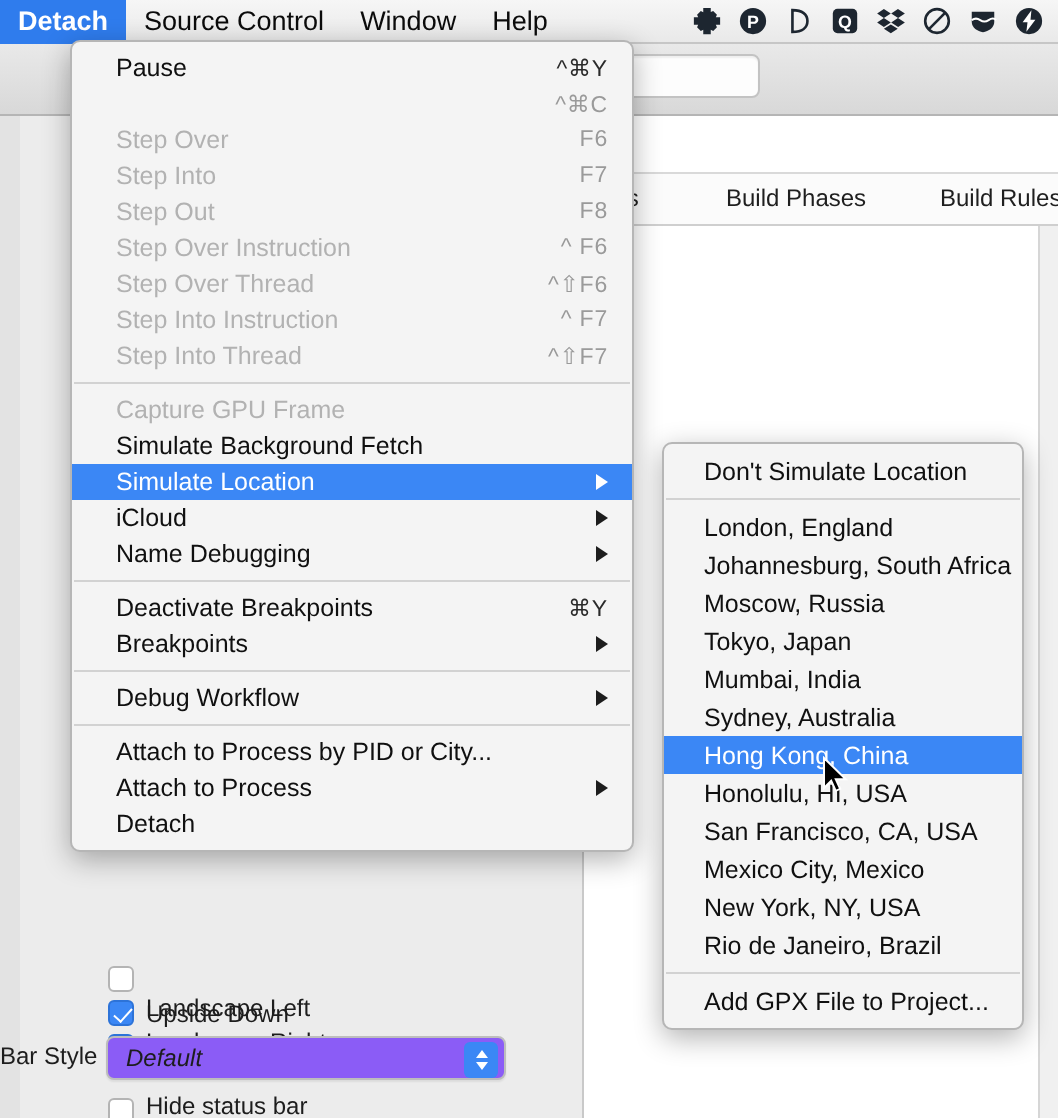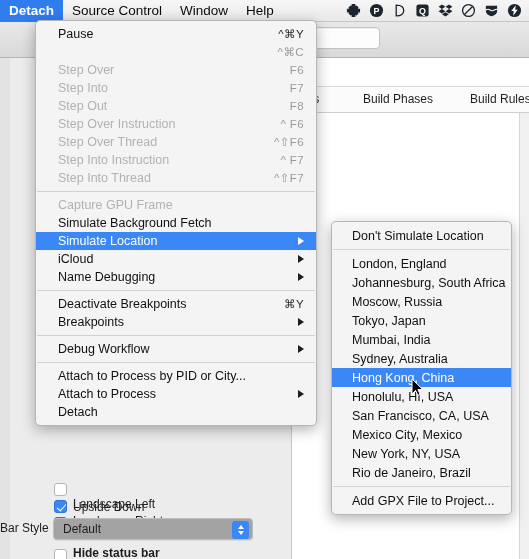--- a/index.html
+++ b/index.html
@@ -62,23 +62,23 @@
     border:1px solid #b4b4b4; background:#fff;
   }
   .cbx.on {
     background:#3b87f5; border-color:#2d73d8;
   }
   .cbx.on::after {
     content:""; position:absolute; left:4px; top:1px; width:4px; height:8px;
     border:solid #fff; border-width:0 1.8px 1.8px 0; transform:rotate(42deg);
   }
   .popup-box {
-    position:absolute; background:#a3a3a3; border:1px solid #bdbdbd; border-radius:4px;
+    position:absolute; background:#8b5cf6; border:1px solid #bdbdbd; border-radius:4px;
     box-shadow: 0 1px 1px rgba(0,0,0,.07);
-    font-size:12px; color:#1d1d1d;
+    font-size:12px; color:#1d1d1d;font-style:italic;
   }
   .popup-box .lbl { position:absolute; left:9px; top:3px; }
   .popup-arrows {
     position:absolute; right:3px; top:2px; width:17px; height:18px;
     background:#3b87f5; border-radius:3px;
   }
   .popup-arrows::before, .popup-arrows::after {
     content:""; position:absolute; left:50%; transform:translateX(-50%);
     border-left:3.5px solid transparent; border-right:3.5px solid transparent;
   }
@@ -168,21 +168,21 @@
     <div class="cbx on" style="left:54px; top:517px;"></div>
     <div class="insp-row" style="left:73px; top:514px;">Landscape Right</div>
 
     <div class="insp-row" style="left:0px; top:521px;">Bar Style</div>
     <div class="popup-box" style="left:53px; top:518px; width:200px; height:22px;">
       <span class="lbl">Default</span>
       <span class="popup-arrows"></span>
     </div>
 
     <div class="cbx" style="left:54px; top:549px;"></div>
-    <div class="insp-row" style="left:73px; top:546px;font-weight:bold;">Hide status bar</div>
+    <div class="insp-row" style="left:73px; top:546px;">Hide status bar</div>
   </div>
 
   <div class="menubar">
     <div class="mb-item active">Detach</div>
     <div class="mb-item">Source Control</div>
     <div class="mb-item">Window</div>
     <div class="mb-item">Help</div>
 
     <div class="mb-icons">
       <span>

